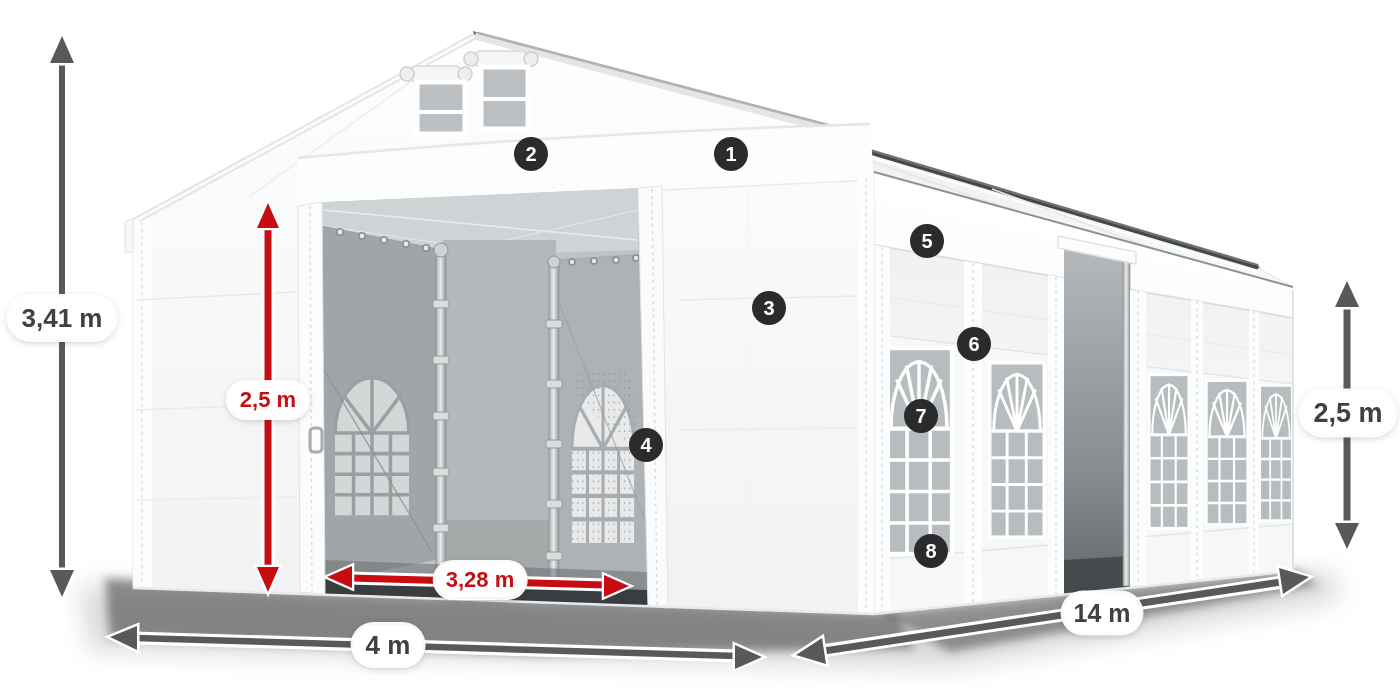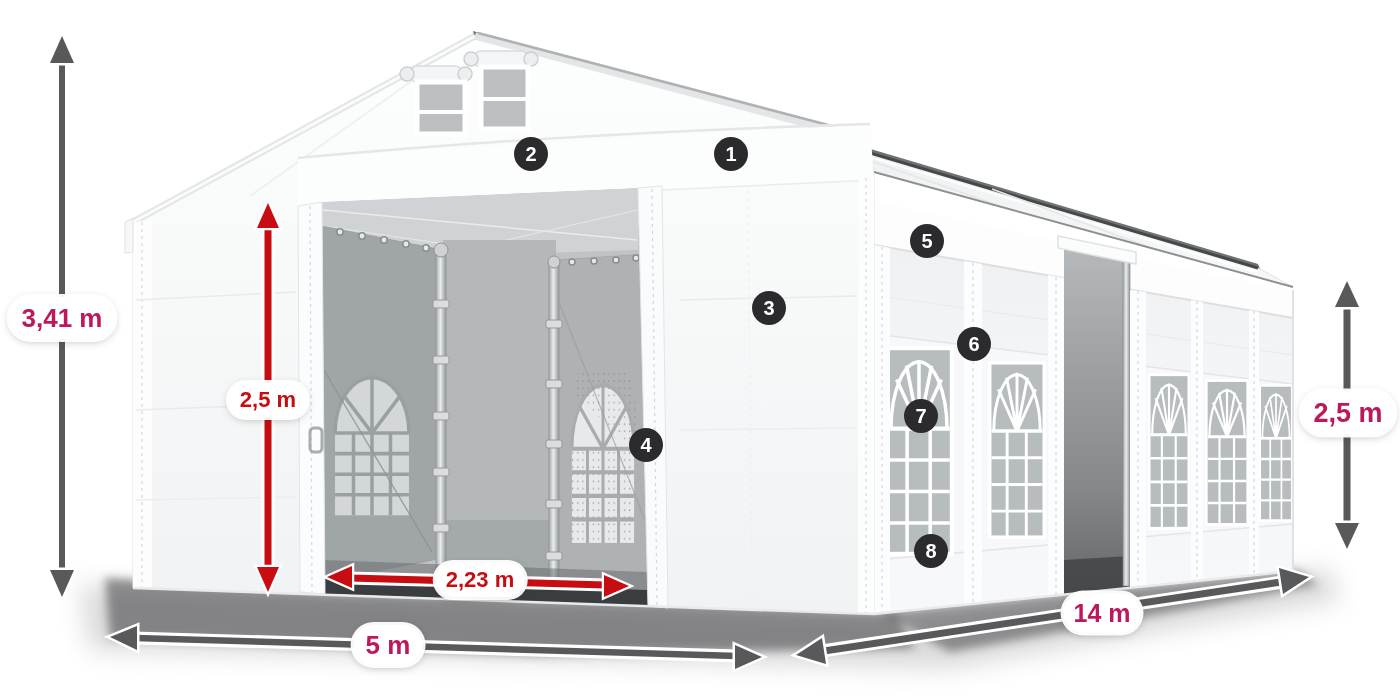--- a/index.html
+++ b/index.html
@@ -3,21 +3,21 @@
 <meta charset="utf-8">
 <style>
   html,body{margin:0;padding:0;background:#ffffff;}
   .stage{
     position:relative;width:1400px;height:700px;background:#ffffff;
     overflow:hidden;font-family:"Liberation Sans",sans-serif;
   }
   svg.scene{position:absolute;left:0;top:0;width:1400px;height:700px;display:block;}
   .pill{
     position:absolute;transform:translate(-50%,-50%);
-    background:#ffffff;color:#be185d;font-weight:700;line-height:1;
+    background:#ffffff;color:#404040;font-weight:700;line-height:1;
     border-radius:22px;white-space:nowrap;
     display:flex;align-items:center;justify-content:center;
     box-shadow:0 0 0 3px rgba(255,255,255,.95), 0 2px 9px rgba(50,50,50,.38);
   }
   .pill.red{color:#c70d12;}
   .badge{
     position:absolute;transform:translate(-50%,-50%);
     width:34px;height:34px;border-radius:50%;
     background:#2b2b2e;color:#ffffff;font-weight:700;font-size:20px;
     display:flex;align-items:center;justify-content:center;
@@ -315,25 +315,25 @@
 
   <div class="pill" style="left:62px;top:318px;font-size:26px;padding:8px 12px;">
     <span>3,41 m</span>
   </div>
 
   <div class="pill red" style="left:268px;top:400px;font-size:22px;padding:6px 11px;border-radius:18px;">
     <span>2,5 m</span>
   </div>
 
   <div class="pill red" style="left:480px;top:580px;font-size:22px;padding:6px 10px;border-radius:18px;">
-    <span>2,23 m</span>
+    <span>3,28 m</span>
   </div>
 
   <div class="pill" style="left:388px;top:645px;font-size:26px;padding:7px 12px;">
-    <span>5 m</span>
+    <span>4 m</span>
   </div>
 
   <div class="pill" style="left:1102px;top:613px;font-size:25px;padding:7px 10px;text-align:center;">
     <span>14 m</span>
   </div>
 
   <div class="pill" style="left:1348px;top:413px;font-size:27px;padding:8px 12px;">
     <span>2,5 m</span>
   </div>
 

